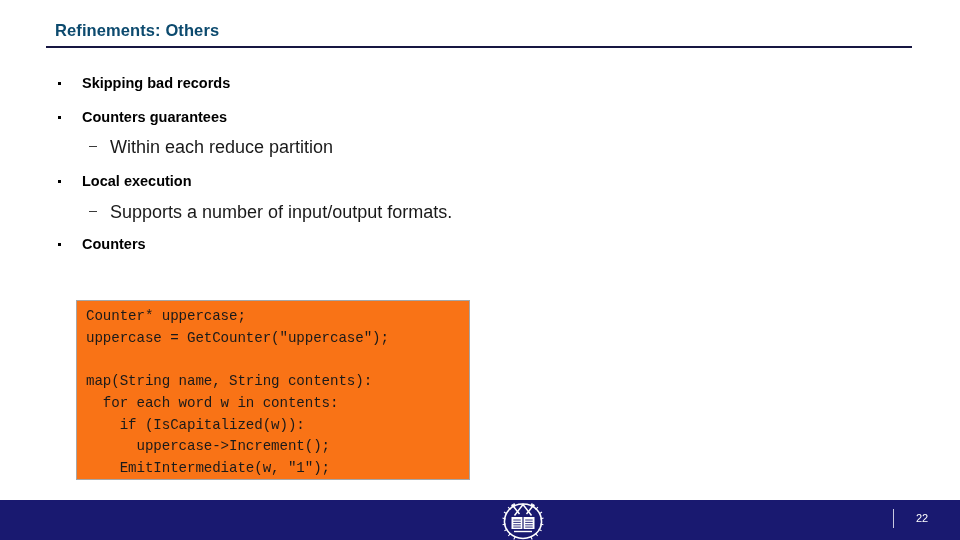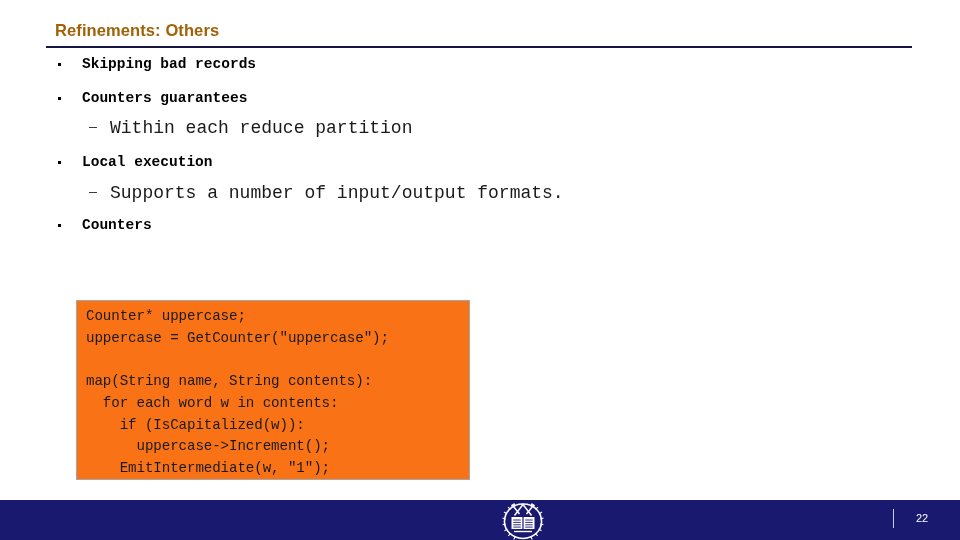--- a/index.html
+++ b/index.html
@@ -16,40 +16,39 @@
     -webkit-font-smoothing: none;
   }
 
   
   #slide-title {
     position: absolute;
     left: 55px;
     top: 21px;
     font-size: 16.5px;
     font-weight: bold;
-    color: #a16207;
+    color: #0c4a6e;
     letter-spacing: 0.1px;
     white-space: nowrap;
   }
   #title-rule {
     position: absolute;
     left: 46px;
     top: 46px;
     width: 866px;
     height: 2px;
     background: #161641;
   }
 
   
   #body {
     position: absolute;
     left: 0;
-    top: 55px;
+    top: 74px;
     width: 845px;
-    font-family: Liberation Mono, monospace;
   }
   .bullet-row {
     position: relative;
     height: 30px;
     margin: 0;
   }
   .bullet-row.lvl1 { padding-left: 0; }
 
   .b1-marker {
     position: absolute;

